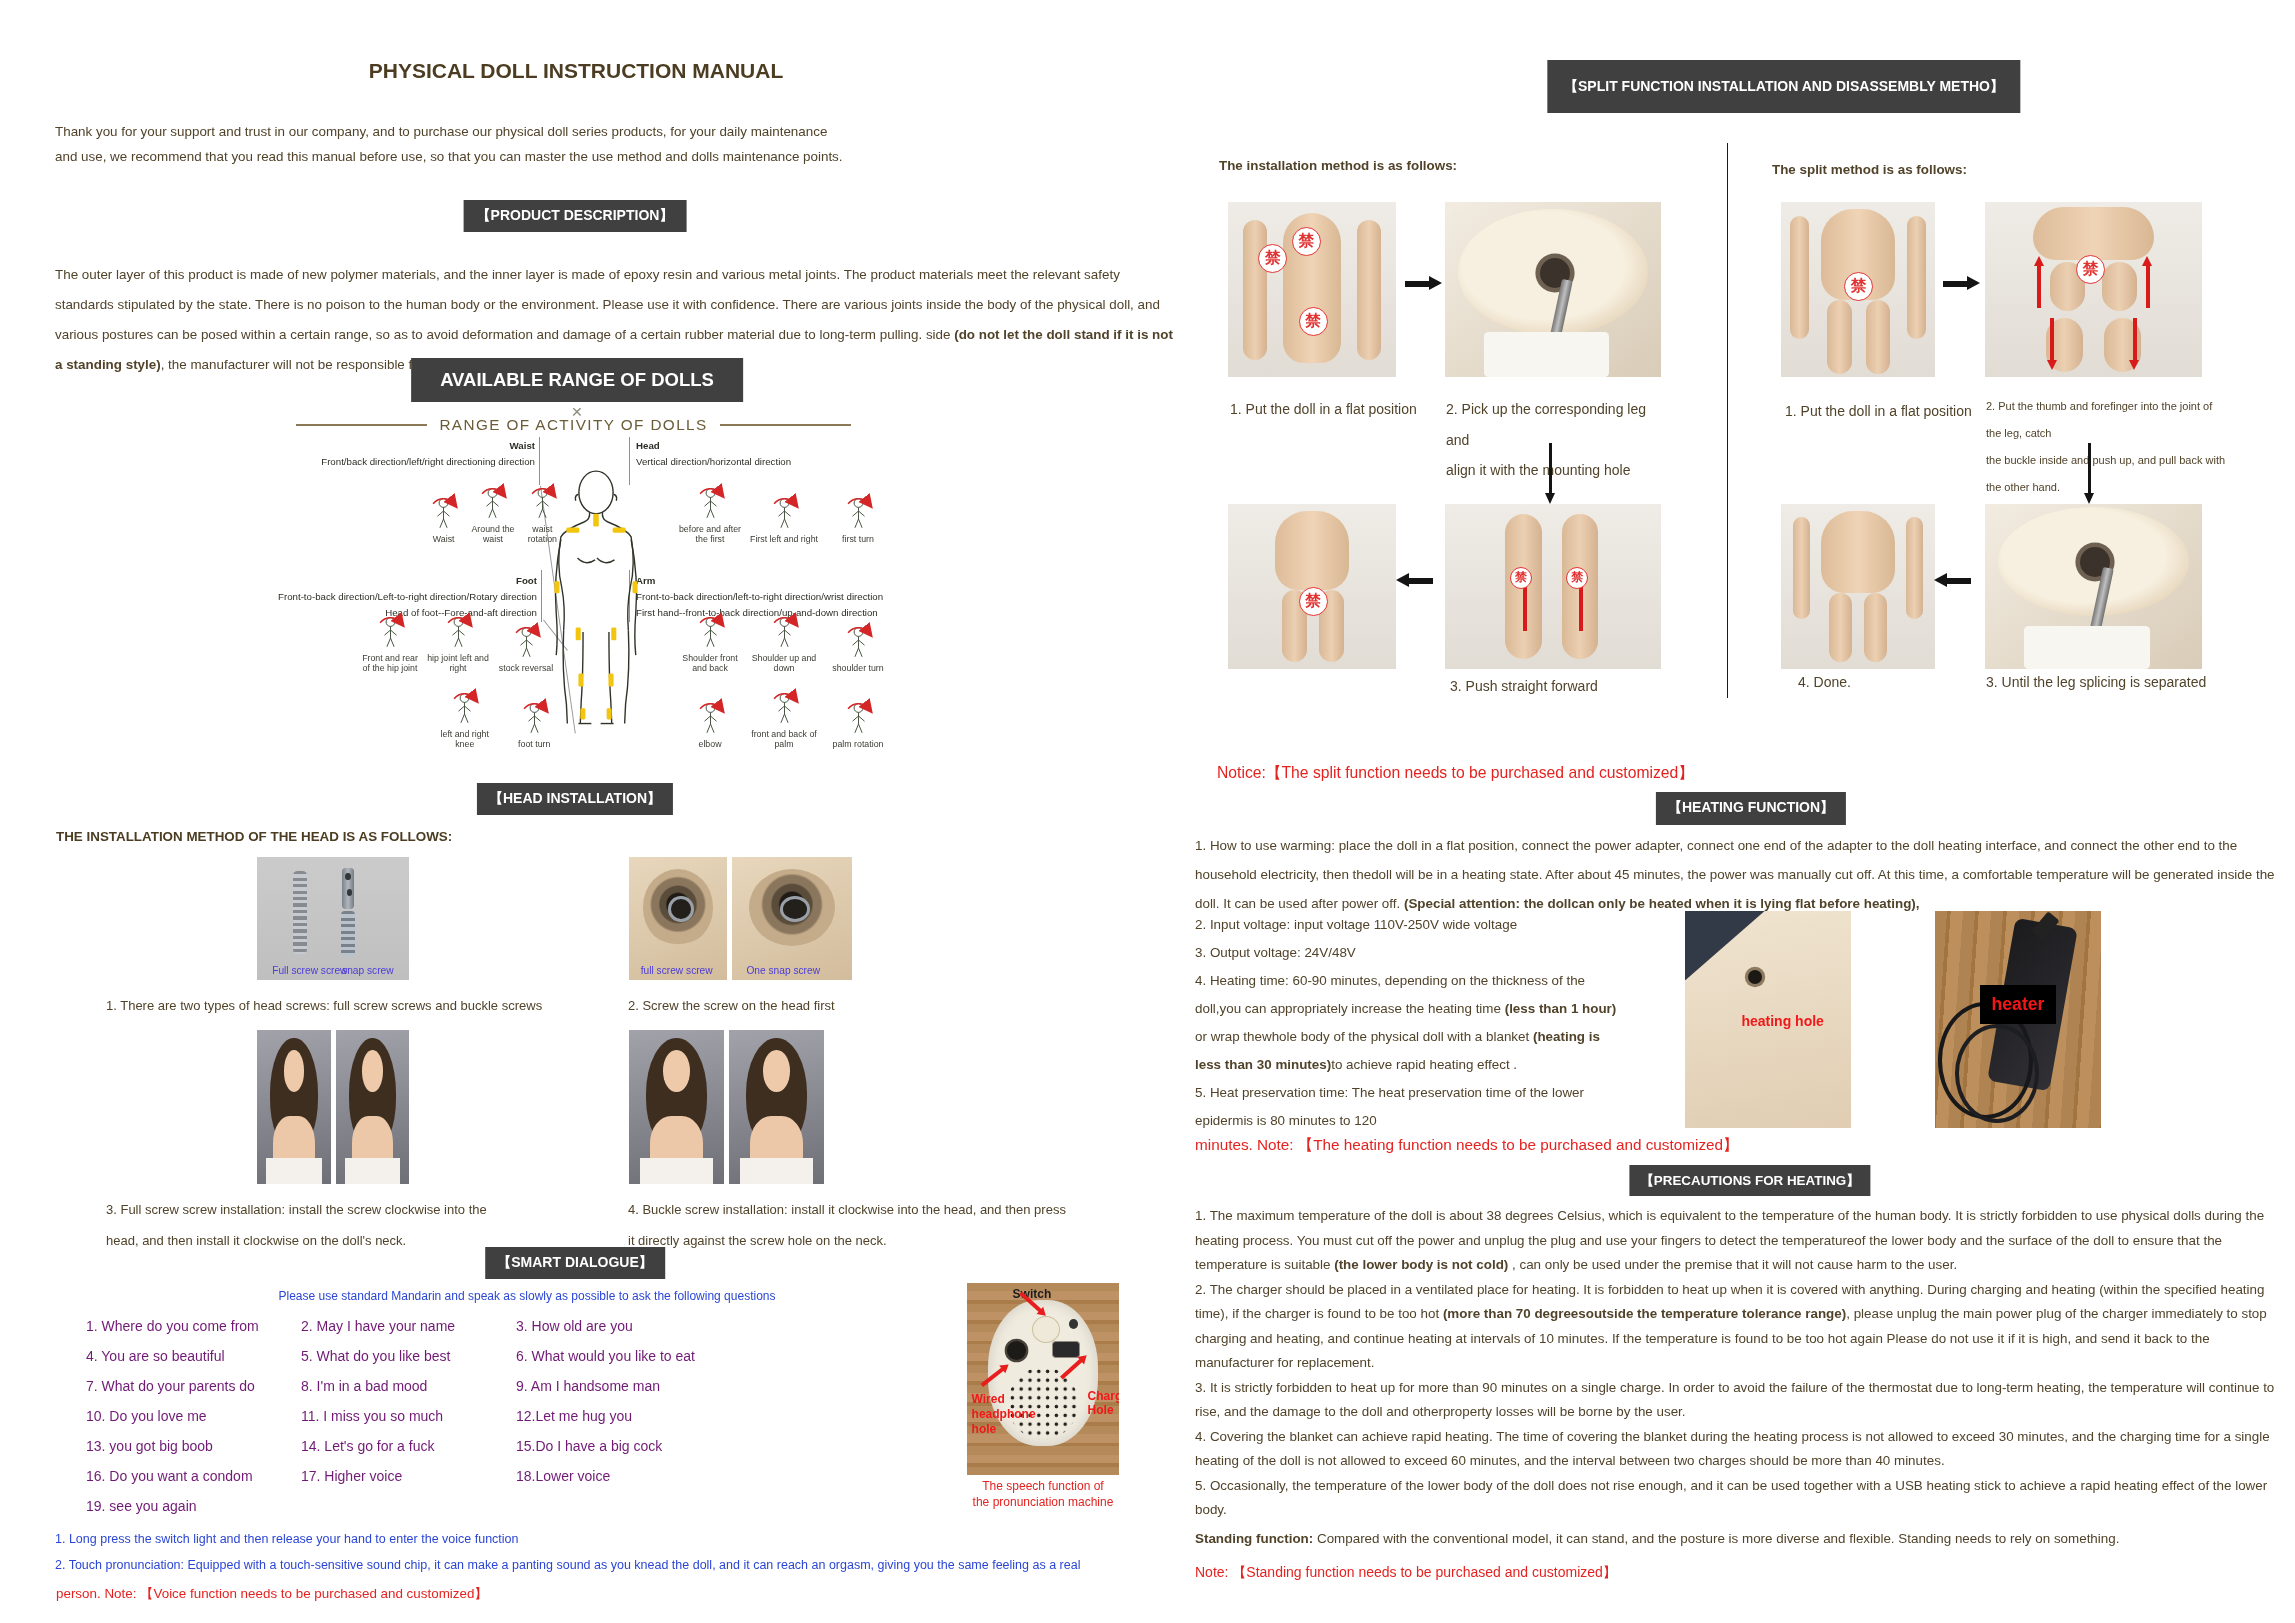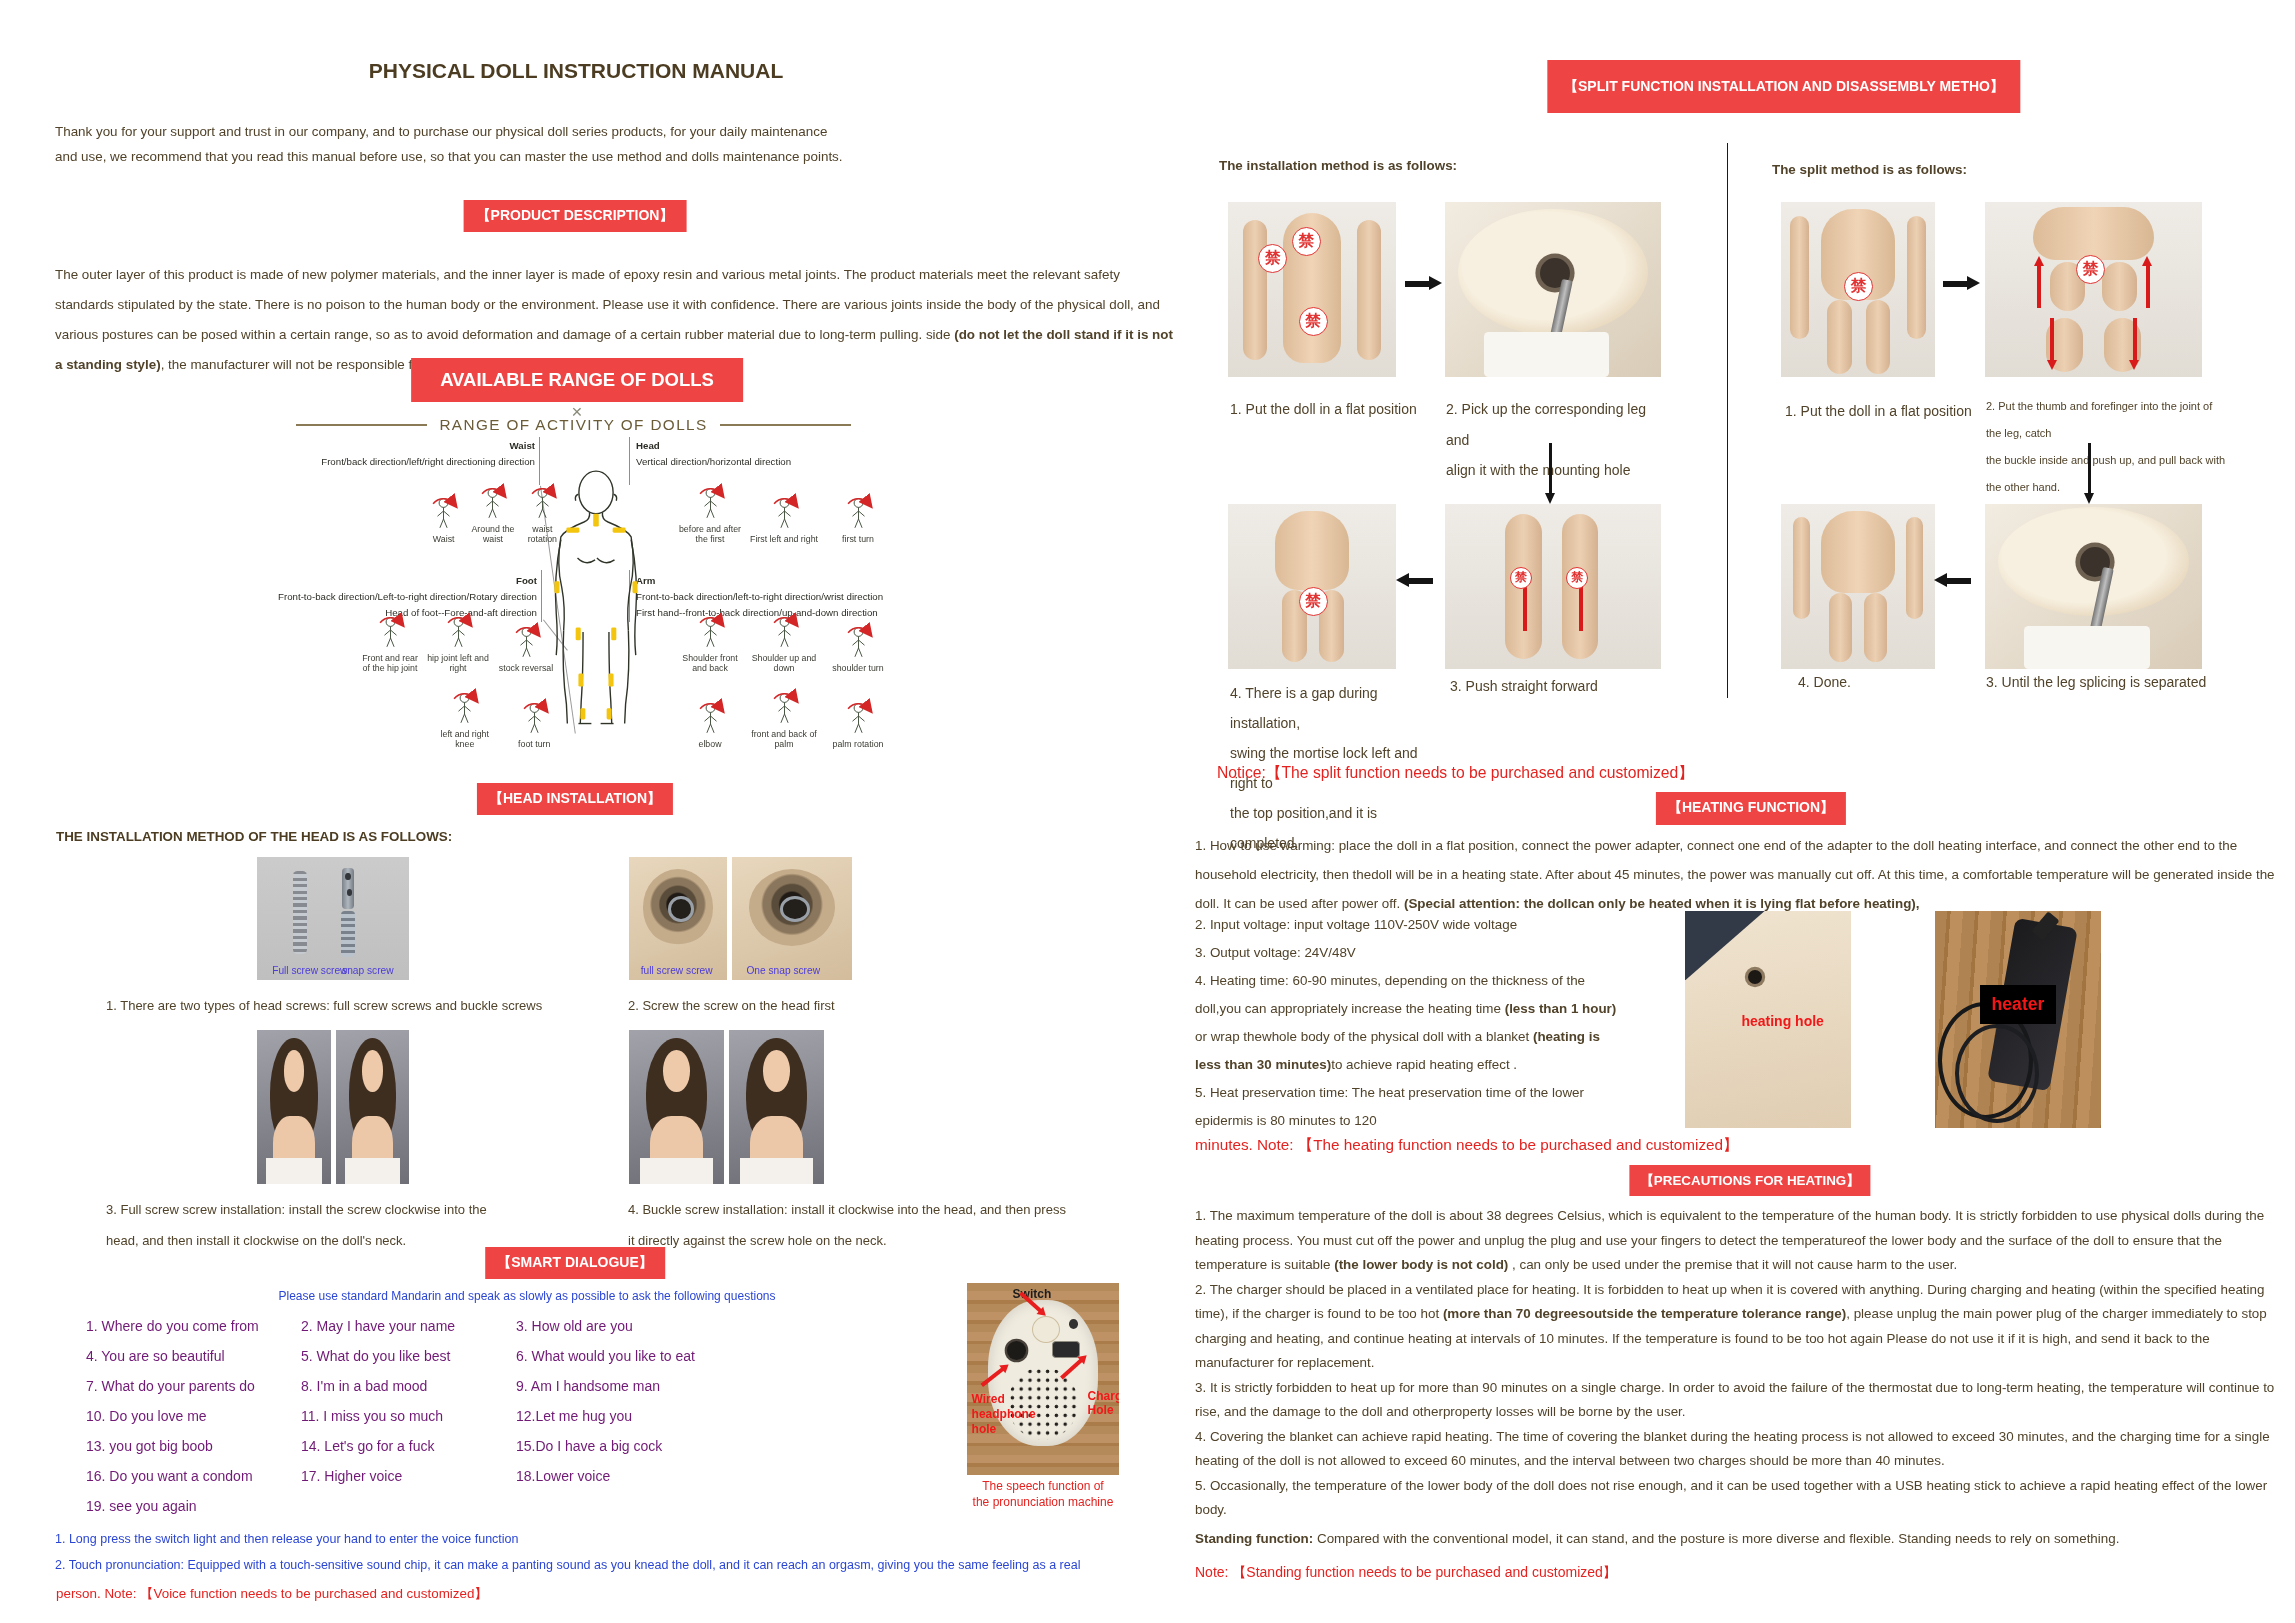--- a/index.html
+++ b/index.html
@@ -1,19 +1,19 @@
 <!DOCTYPE html>
 <html style="font-size:7.4px"><head>
 <meta charset="utf-8">
 <style>
   html,body{margin:0;padding:0;background:#fff;}
   body{font-family:"Liberation Sans",sans-serif;color:#51432a;}
   .page{position:relative;width:2295px;height:1623px;background:#ffffff;overflow:hidden;}
   .abs{position:absolute;}
-  .hdr{position:absolute;background:#ef4444;color:#fff;font-weight:700;text-align:center;white-space:nowrap;transform:translateX(-50%);}
+  .hdr{position:absolute;background:#404040;color:#fff;font-weight:700;text-align:center;white-space:nowrap;transform:translateX(-50%);}
   .hdr span{display:block;}
   .blue{color:#2b46d4;}
   .red{color:#e42320;}
   .b{font-weight:700;}
   .cap{position:absolute;font-size:14px;color:#51432a;}
   .vbar{position:absolute;width:0.9px;background:#8f8f8f;}
   .diag{position:absolute;width:0.9px;background:#9a9a9a;transform-origin:top left;}
   .rule{flex:1;height:1.4px;background:#8a7a55;}
   
   .harrow{position:absolute;height:6px;background:#141414;}
@@ -447,25 +447,20 @@
     <div class="limb" style="left:81%;top:8%;width:11%;height:62%;"></div>
   </div>
   <div class="harrow left" style="left:1946px;top:578px;width:25px;"></div>
   <div class="ph closeup" style="left:1985px;top:504px;width:217px;height:165px;">
     <div class="stump" style="top:2%;height:66%;"></div>
       <div class="hole" style="top:26%;"></div>
       <div class="bolt" style="top:38%;"></div>
       <div class="foam"></div>
   </div>
 
-  <div class="cap" style="left:1230px;top:678px;width:217px;line-height:30px;">
-    <span style="display:block;">4. There is a gap during installation,</span>
-    <span style="display:block;">swing the mortise lock left and right to</span>
-    <span style="display:block;">the top position,and it is completed.</span>
-  </div>
   <div class="cap" style="left:1450px;top:678px;">3. Push straight forward</div>
   <div class="cap" style="left:1798px;top:674px;">4. Done.</div>
   <div class="cap" style="left:1986px;top:674px;">3. Until the leg splicing is separated</div>
 
   <div class="abs red" style="left:1217px;top:763px;font-size:15.7px;">Notice:【The split function needs to be purchased and customized】</div>
 
   <div class="hdr" style="left:1751px;top:792px;font-size:14px;padding:7.4px 12px;">
       <span>【HEATING FUNCTION】</span>
     </div>
 

